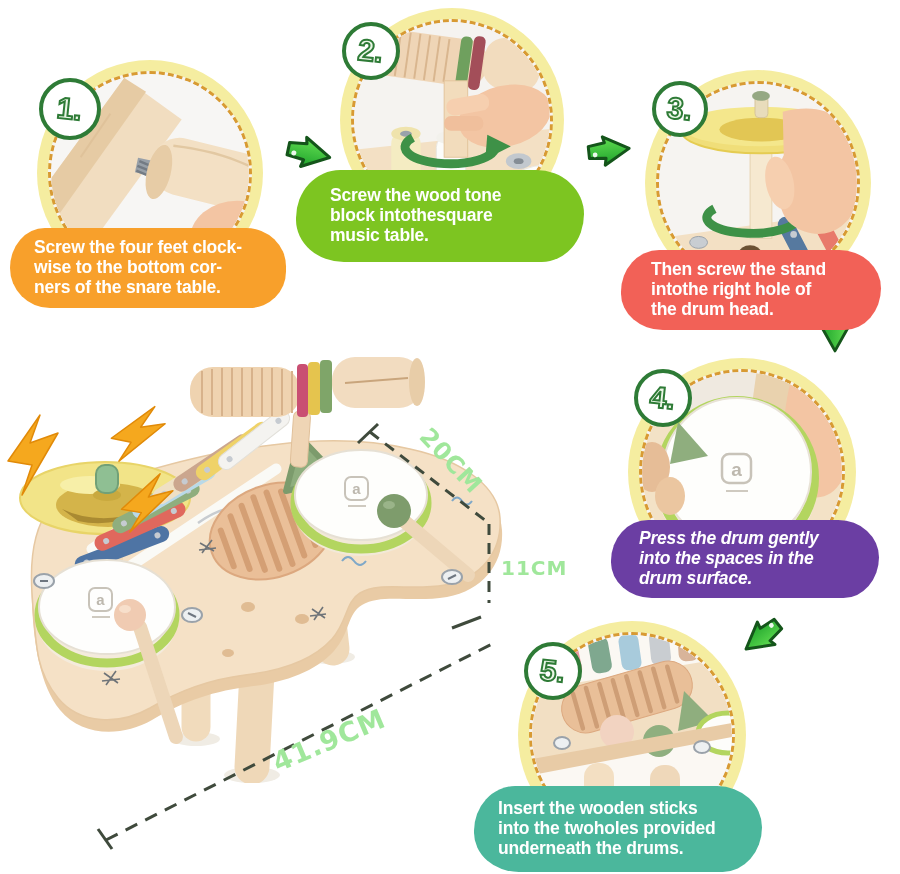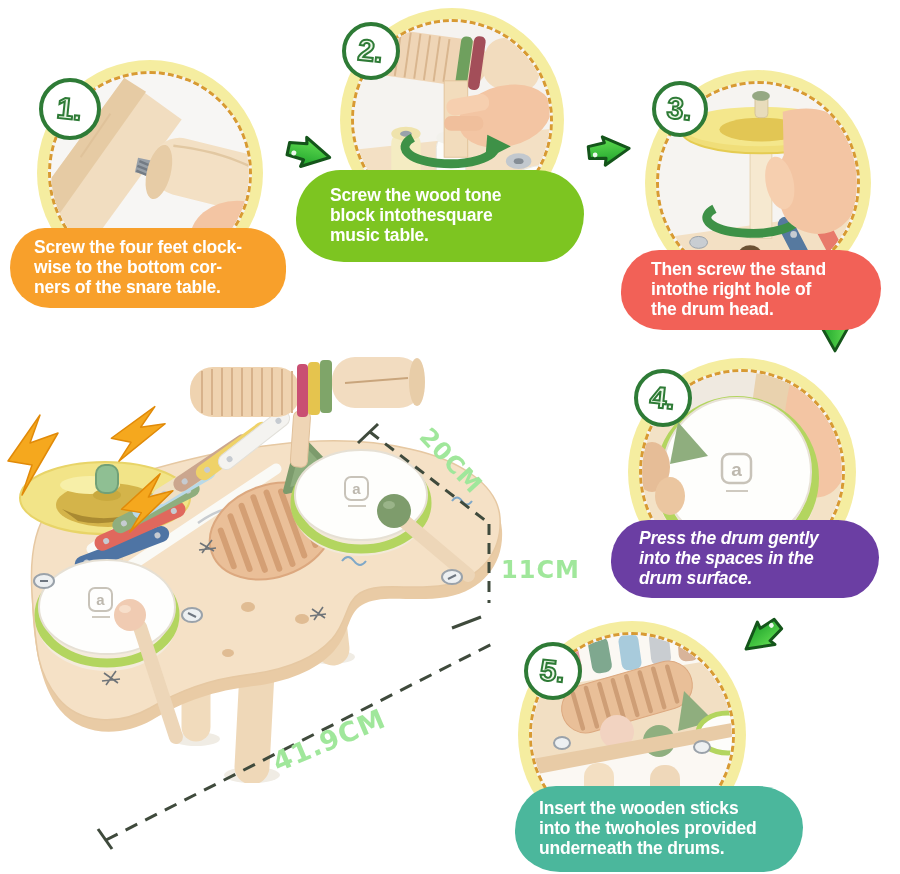--- a/index.html
+++ b/index.html
@@ -221,21 +221,21 @@
       <path d="M358,443 L378,424"></path>
       <path d="M370,432 L486,521" stroke-dasharray="11 8"></path>
       <path d="M489,524 L489,603" stroke-dasharray="11 8"></path>
       <path d="M481,617 L452,628"></path>
       <path d="M106,840 L492,644" stroke-dasharray="13 9"></path>
       <path d="M98,829 L112,849"></path>
     </g>
   </svg>
 
   <span class="dim-label" style="left: 424px; top: 418px; font-size: 24px; transform: rotate(47deg); transform-origin: left center; color: rgb(160, 231, 155);">20CM</span>
-  <span class="dim-label" style="left: 501px; top: 556px; font-size: 24px; color: rgb(160, 231, 155);">11CM</span>
+  <span class="dim-label" style="left: 501px; top: 556px; font-size: 20px; color: rgb(160, 231, 155);">11CM</span>
   <span class="dim-label" style="left: 274px; top: 748px; font-size: 27px; transform: rotate(-23deg); transform-origin: left center; color: rgb(160, 231, 155);">41.9CM</span>
 
   <div class="photo-circle" style="left:37px;top:60px;width:226px;height:226px;">
     <div class="photo-inner">
       <svg viewBox="0 0 200 200">
         <rect width="200" height="200" fill="#f7f6f4"></rect>
         <g>
           <polygon points="-12,122 74,4 132,46 36,178" fill="#F1DDC0"></polygon>
           <polygon points="74,4 96,18 8,142 -12,122" fill="#E6CBA4"></polygon>
           <line x1="60" y1="40" x2="30" y2="84" stroke="#DFC29A" stroke-width="2"></line>
@@ -445,21 +445,21 @@
         <g fill="#EDF0F2" stroke="#9AA2AA" stroke-width="2">
           <ellipse cx="30" cy="108" rx="8" ry="6"></ellipse>
           <ellipse cx="170" cy="112" rx="8" ry="6"></ellipse>
         </g>
       </svg>
     </div>
   </div>
   <div class="badge" style="left:524px;top:642px;width:58px;height:58px;">
     <span>5.</span>
   </div>
-  <div class="bubble" style="left: 515px; top: 786px; width: 288px; height: 86px; padding-left: 24px; border-radius: 44px 48px 42px / 48px 44px 48px 42px; background-color: rgb(75, 183, 156);">
+  <div class="bubble" style="left: 474px; top: 786px; width: 288px; height: 86px; padding-left: 24px; border-radius: 44px 48px 42px / 48px 44px 48px 42px; background-color: rgb(75, 183, 156);">
     <span class="cap">Insert the wooden sticks
 into the twoholes provided
 underneath the drums.</span>
   </div>
 
   <svg class="arrow" style="left:284px;top:134px;transform:rotate(12deg);" width="50" height="38" viewBox="0 0 64 46">
     <polygon points="5,15 27,12 25,4 59,23 25,42 27,33 5,31" fill="url(#agrad)" stroke="#14551A" stroke-width="4" stroke-linejoin="round"></polygon>
     <circle cx="13" cy="27" r="3.2" fill="#ffffff" opacity="0.9"></circle>
   </svg>
   <svg class="arrow" style="left:585px;top:132px;transform:rotate(-6deg);" width="48" height="37" viewBox="0 0 64 46">

